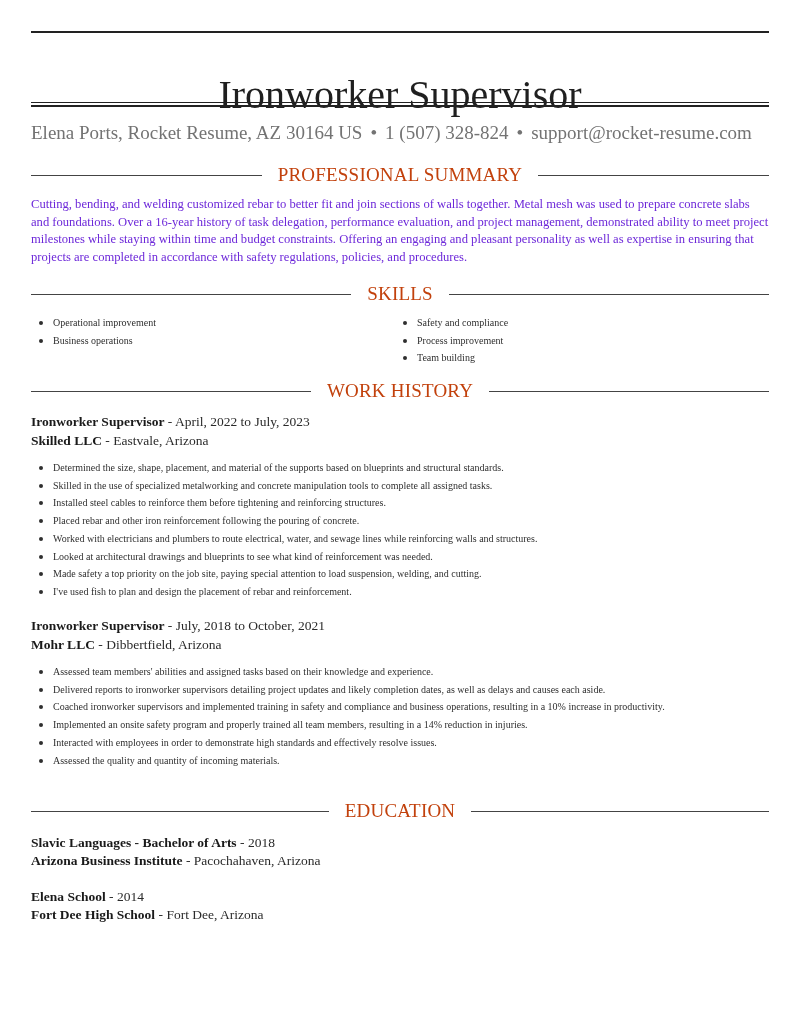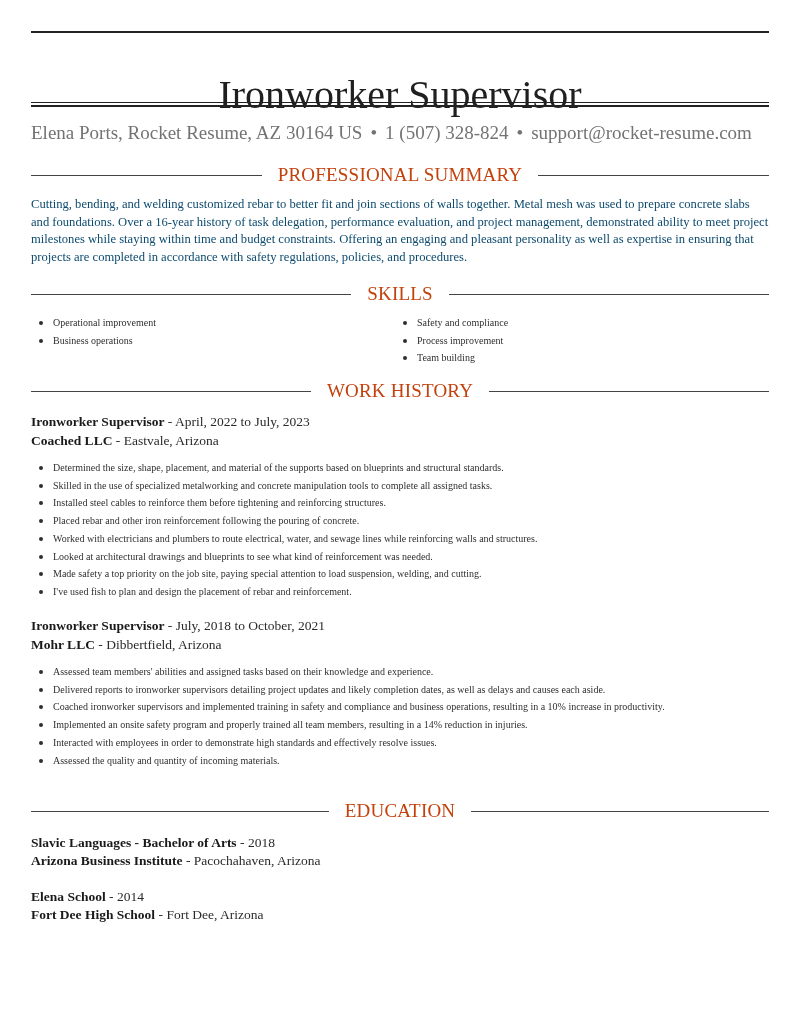--- a/index.html
+++ b/index.html
@@ -28,21 +28,21 @@
     position: absolute; left: 0; width: 738px; height: 24px;
     display: flex; align-items: center;
   }
   .section-head .line { flex: 1; height: 1px; background: #444; }
   .section-head .title {
     padding: 0 16px; font-size: 19px; line-height: 24px; color: #c2410c; letter-spacing: 0.2px;
   }
 
   .summary {
     position: absolute; top: 196px; left: 0; width: 738px;
-    font-size: 12.6px; line-height: 17.7px; color: #0c4a6e;
+    font-size: 12.6px; line-height: 17.7px; color: #6d28d9;
   }
 
   ul.bullets { list-style: none; margin: 0; padding: 0; }
   ul.bullets li {
     position: relative; padding-left: 22px; font-size: 10px; line-height: 17.7px; color: #2f2f2f;
   }
   ul.bullets li::before {
     content: ""; position: absolute; left: 8px; top: 7px; width: 4px; height: 4px;
     border-radius: 50%; background: #2f2f2f;
   }
@@ -97,21 +97,21 @@
   <div class="section-head" style="top:379px;">
     <div class="line"></div>
     <div class="title">WORK HISTORY</div>
     <div class="line"></div>
   </div>
 
   <div class="job-title-line" style="top:413px;">
     <b>Ironworker Supervisor</b><span> - </span><span>April, 2022 to July, 2023</span>
   </div>
   <div class="job-company-line" style="top:432px;">
-    <b>Coached LLC</b><span> - </span><span>Eastvale, Arizona</span>
+    <b>Skilled LLC</b><span> - </span><span>Eastvale, Arizona</span>
   </div>
   <ul class="bullets job-bullets" style="top:459px;">
     <li>Determined the size, shape, placement, and material of the supports based on blueprints and structural standards.</li>
     <li>Skilled in the use of specialized metalworking and concrete manipulation tools to complete all assigned tasks.</li>
     <li>Installed steel cables to reinforce them before tightening and reinforcing structures.</li>
     <li>Placed rebar and other iron reinforcement following the pouring of concrete.</li>
     <li>Worked with electricians and plumbers to route electrical, water, and sewage lines while reinforcing walls and structures.</li>
     <li>Looked at architectural drawings and blueprints to see what kind of reinforcement was needed.</li>
     <li>Made safety a top priority on the job site, paying special attention to load suspension, welding, and cutting.</li>
     <li>I've used fish to plan and design the placement of rebar and reinforcement.</li>

